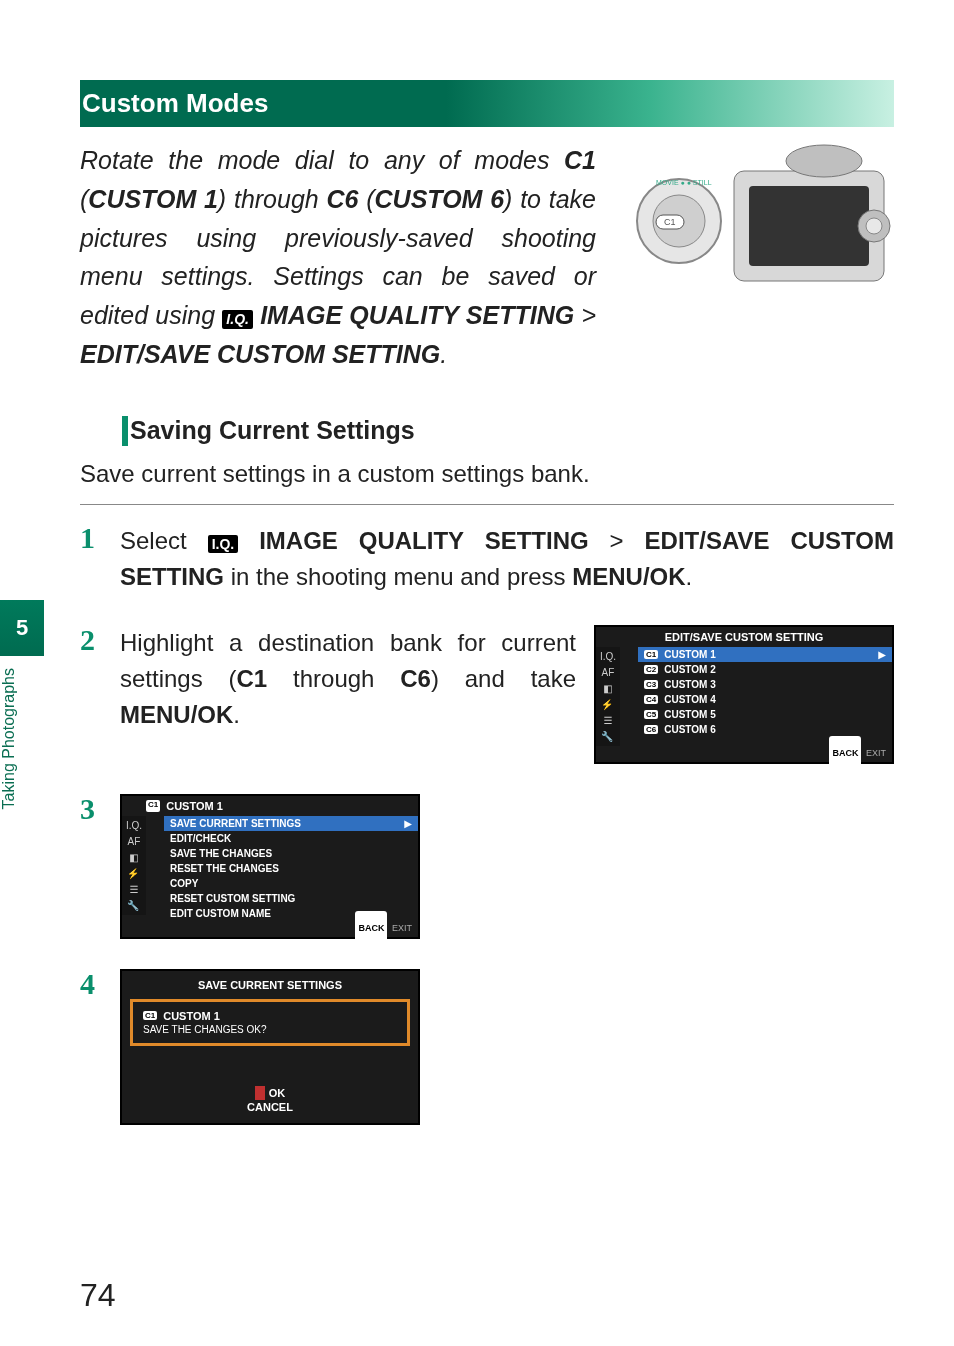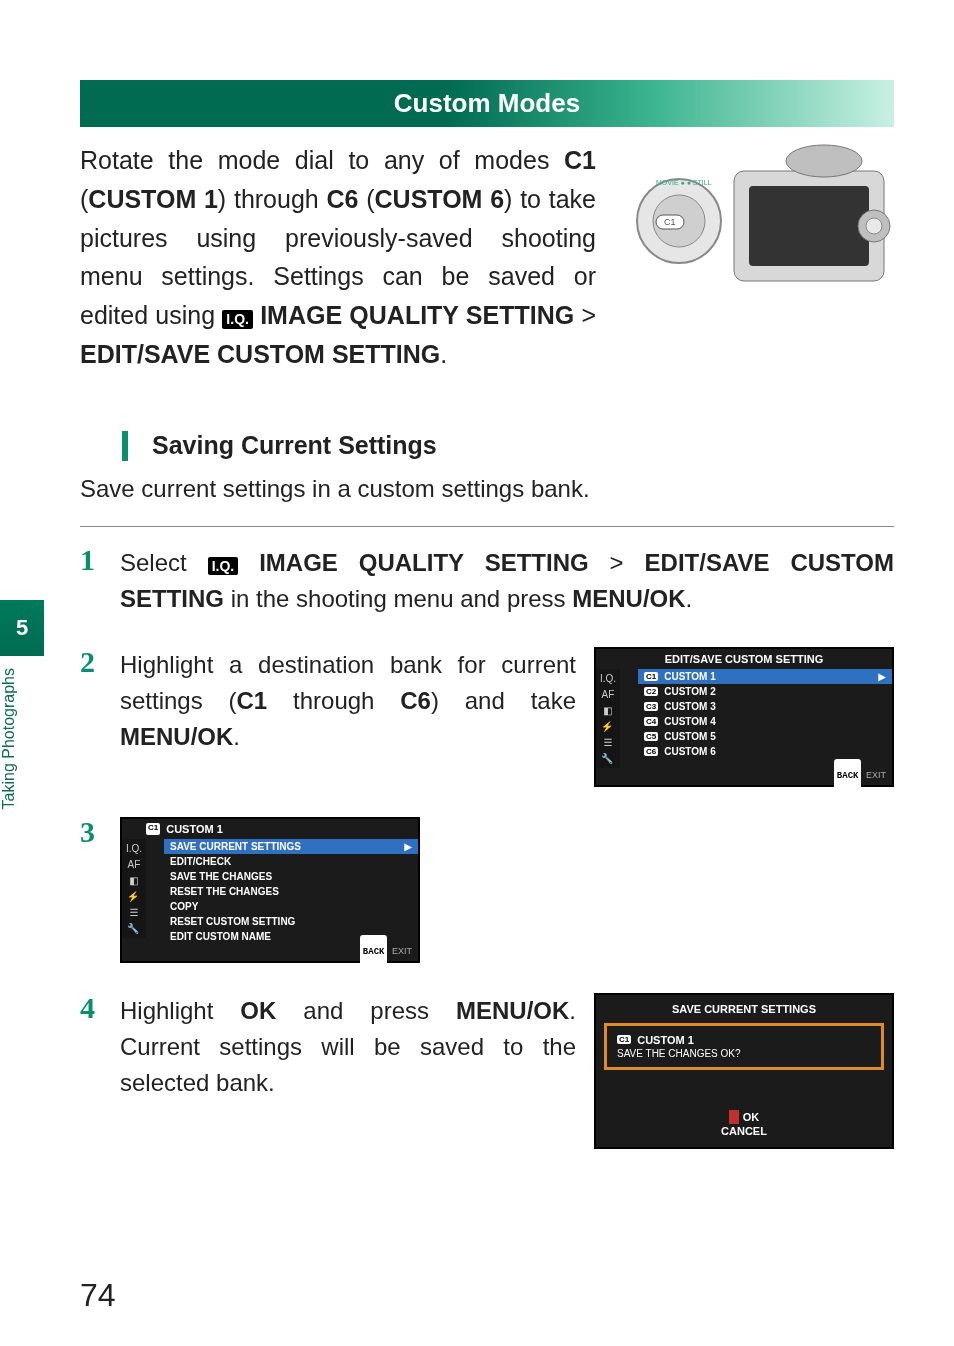--- a/index.html
+++ b/index.html
@@ -7,32 +7,32 @@
   body { position: relative; }
 
   .page { width: 954px; height: 1346px; position: relative; padding: 80px 60px 40px 80px; }
 
   
   .side-tab { position: absolute; left: 0; top: 600px; width: 44px; height: 240px; }
   .side-tab .num-box { width: 44px; height: 56px; background: linear-gradient(180deg,#007a5b,#006b50); color: #fff; display:flex; align-items:center; justify-content:center; font-size: 22px; font-weight: 600; }
   .side-tab .vtext { color:#0a6e52; writing-mode: vertical-rl; text-orientation: mixed; transform: rotate(180deg); font-size: 16px; margin-top: 12px; padding-left: 10px; }
 
   
-  .sec-header { background: linear-gradient(90deg, #006b50 0%, #006b50 45%, #3ab38e 70%, #c8f0e2 100%); color:#fff; font-weight:700; font-size:26px; padding: 8px 18px; margin-bottom: 14px; text-align: center; }
-
-  
-  .intro { font-size: 25px; line-height: 1.55; text-align: justify; margin-bottom: 41px; }
+  .sec-header { background: linear-gradient(90deg, #006b50 0%, #006b50 45%, #3ab38e 70%, #c8f0e2 100%); color:#fff; font-weight:700; font-size:26px; padding: 8px 2px; margin-bottom: 14px; }
+
+  
+  .intro { font-size: 25px; line-height: 1.55; text-align: justify; margin-bottom: 26px; font-style: italic; }
   .intro-wrap { display:flex; gap:18px; align-items:flex-start; }
   .intro-wrap .txt { flex:1; }
   .camera { width: 280px; height: 170px; }
 
-  .sub-h { display:flex; align-items:center; gap:24px; font-size:25px; font-weight:700; margin: 16px 0 10px; padding-left: 42px; }
+  .sub-h { display:flex; align-items:center; gap:2px; font-size:25px; font-weight:700; margin: 16px 0 10px; padding-left: 42px; }
   .sub-h .bar { width:6px; height:30px; background:#0a8f6c; }
 
-  .lead { font-size:24px; line-height:1.5; margin-bottom: 19px; }
+  .lead { font-size:24px; line-height:1.5; margin-bottom: 12px; }
   .rule { border-top:1px solid #888; margin: 10px 0 18px; }
 
   .steps { }
   .step { display:flex; align-items:flex-start; gap:16px; margin-bottom: 30px; }
   .step .num { color:#0a8f6c; font-size:30px; font-weight:800; line-height:1; font-family: Georgia, "Times New Roman", serif; min-width:24px; }
   .step .body { flex:1; display:flex; gap:18px; align-items:flex-start; text-align:justify; }
   .step .text { font-size:24px; line-height:1.5; flex:1; }
   .step .text b { font-weight:700; }
 
   
@@ -41,21 +41,21 @@
   .lcd .body { display:flex; }
   .lcd .icons { width:24px; background:#151515; display:flex; flex-direction:column; align-items:center; padding:4px 0; gap:5px; }
   .lcd .icons span { font-size:10px; color:#ccc; }
   .lcd .list { flex:1; }
   .lcd .row { display:flex; align-items:center; padding:2px 6px; gap:6px; }
   .lcd .row.sel { background:#3070c0; }
   .lcd .row .badge { background:#fff; color:#000; font-size:8px; font-weight:700; border-radius:2px; padding:0 2px; min-width:14px; text-align:center; }
   .lcd .row .lbl { flex:1; font-size:10px; font-weight:700; }
   .lcd .row .arr { font-size:10px; }
   .lcd .foot { text-align:right; padding:2px 6px 4px; font-size:9px; color:#aaa; }
-  .lcd .foot .back { background:#fff; color:#000; border-radius:3px; padding:12px 3px; font-weight:700; margin-right:2px;font-family:Liberation Mono, monospace; }
+  .lcd .foot .back { background:#fff; color:#000; border-radius:3px; padding:12px 3px; font-weight:700; margin-right:2px; }
 
   .lcd2 .hdr { display:flex; gap:6px; justify-content:flex-start; padding-left:24px; }
 
   .dlg { width:300px; background:#1b1b1b; color:#fff; font-size:11px; border:2px solid #000; padding:6px 8px 10px; }
   .dlg .t { text-align:center; font-weight:700; padding:2px 0 8px; font-size:11px; }
   .dlg .box { border:3px solid #e08a2a; padding:8px 10px; margin-bottom:40px; }
   .dlg .box .b1 { display:flex; gap:6px; align-items:center; font-weight:700; }
   .dlg .box .badge { background:#fff; color:#000; font-size:8px; font-weight:700; border-radius:2px; padding:0 2px; }
   .dlg .box .b2 { font-size:10px; font-weight:400; margin-top:2px; }
   .dlg .btns { text-align:center; }
@@ -215,23 +215,20 @@
               </div>
           </div>
           <div class="foot"><span class="back">BACK</span> <span>EXIT</span></div>
         </div>
       </div>
     </div>
 
     <div class="step">
       <div class="num">4</div>
       <div class="body">
-        <div class="text">
-          <span>Highlight </span><b>OK</b><span> and press </span><span class="menubtn">MENU/OK</span><span>. Current settings will be saved to the selected bank.</span>
-        </div>
 
         <div class="dlg">
           <div class="t">SAVE CURRENT SETTINGS</div>
           <div class="box">
             <div class="b1">
                 <span class="badge">C1</span>
                 <span>CUSTOM 1</span>
               </div>
             <div class="b2">SAVE THE CHANGES OK?</div>
           </div>

